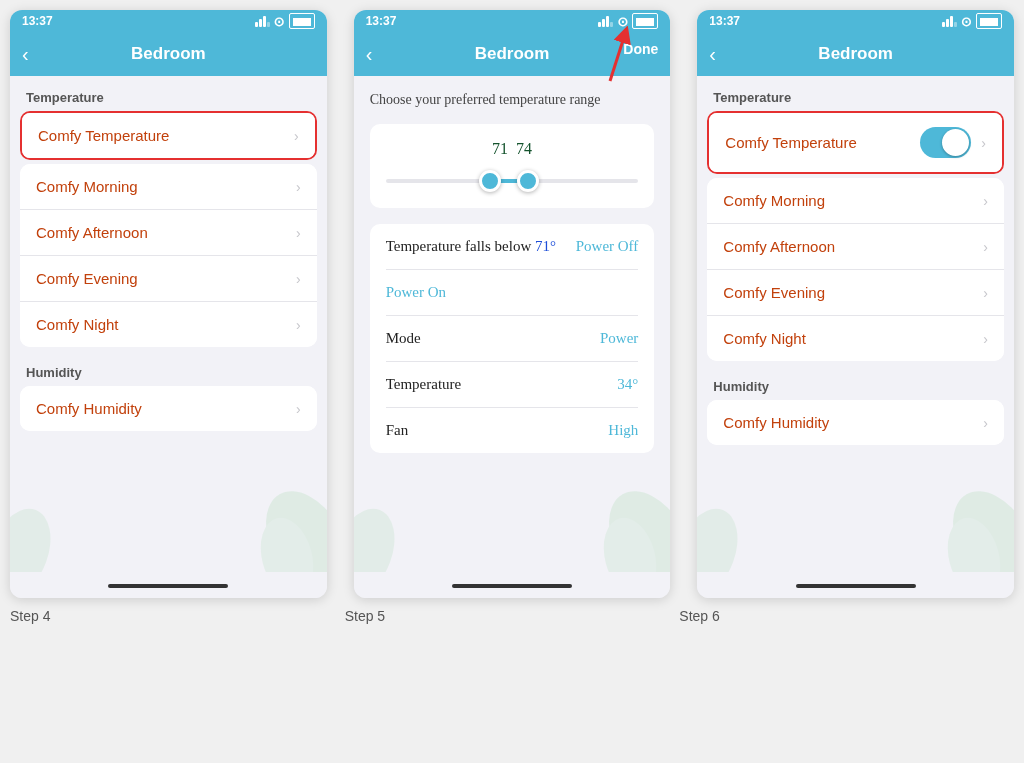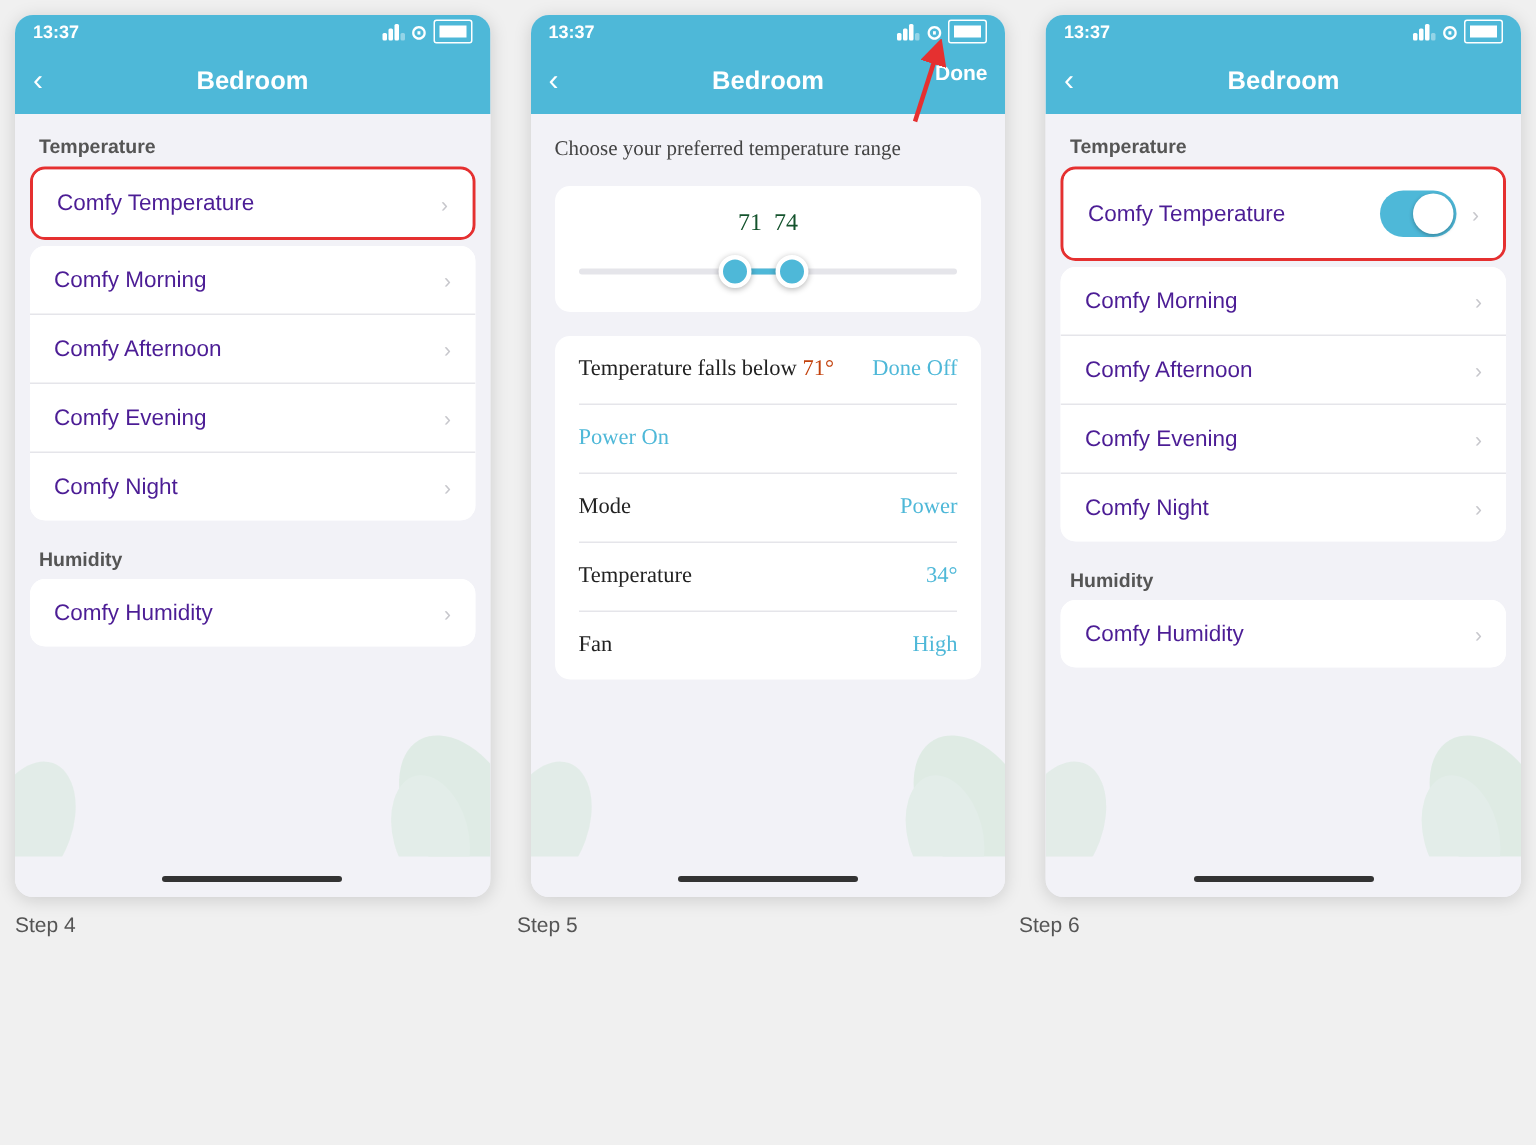--- a/index.html
+++ b/index.html
@@ -113,21 +113,21 @@
       border-bottom: 1px solid #e5e5ea;
       background: white;
       cursor: pointer;
       position: relative;
     }
     .list-item:last-child {
       border-bottom: none;
     }
     .list-item .item-label {
       font-size: 15px;
-      color: #4c1d95;
+      color: #c2410c;
     }
     .list-item .chevron {
       color: #c7c7cc;
       font-size: 14px;
     }
 
     
     .toggle-switch {
       width: 51px;
       height: 31px;
@@ -361,22 +361,22 @@
           <div style="width:100%;height:4px;background:#e5e5ea;border-radius:2px;position:relative;">
             <div style="position:absolute;height:4px;background:#4eb8d8;border-radius:2px;left:40%;right:44%;"></div>
             <div style="width:22px;height:22px;background:#4eb8d8;border-radius:50%;position:absolute;top:-9px;left:37%;cursor:pointer;border:3px solid white;box-shadow:0 1px 4px rgba(0,0,0,0.3);"></div>
             <div style="width:22px;height:22px;background:#4eb8d8;border-radius:50%;position:absolute;top:-9px;left:52%;cursor:pointer;border:3px solid white;box-shadow:0 1px 4px rgba(0,0,0,0.3);"></div>
           </div>
         </div>
       </div>
 
       <div style="background:white;border-radius:10px;padding:0 16px;overflow:hidden;">
         <div class="settings-row">
-          <span class="row-label">Temperature falls below <span style="color:#c2410c;">71°</span></span>
-          <span class="row-value">Done Off</span>
+          <span class="row-label">Temperature falls below <span style="color:#1d4ed8;">71°</span></span>
+          <span class="row-value">Power Off</span>
         </div>
         <div class="settings-row">
           <span class="row-value">Power On</span>
         </div>
         <div class="settings-row">
           <span class="row-label">Mode</span>
           <span class="row-value">Power</span>
         </div>
         <div class="settings-row">
           <span class="row-label">Temperature</span>

